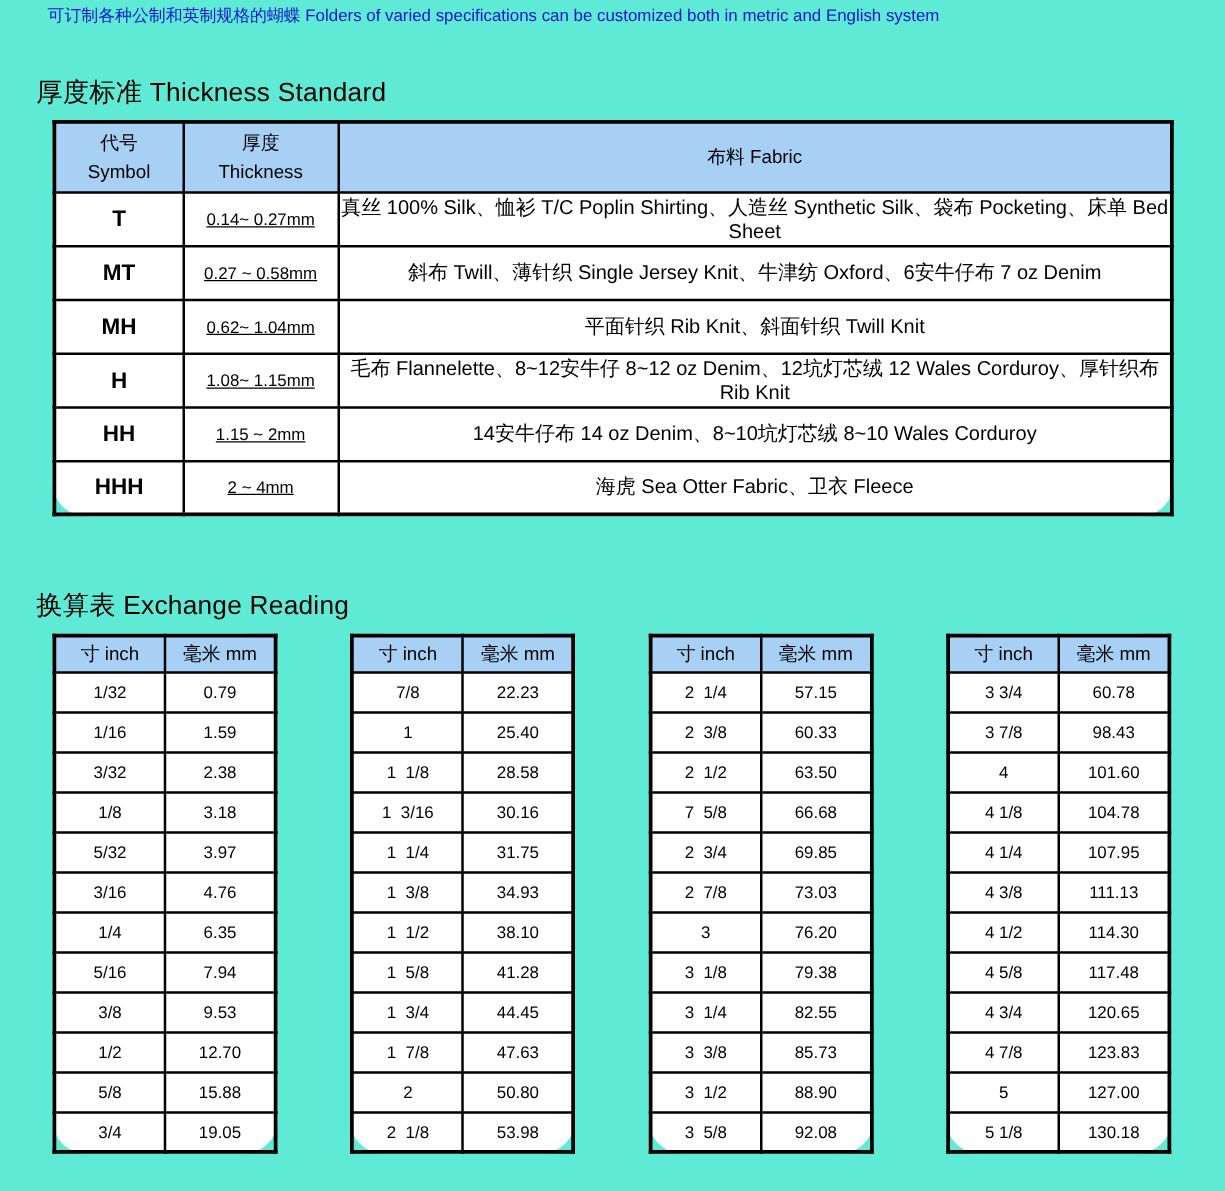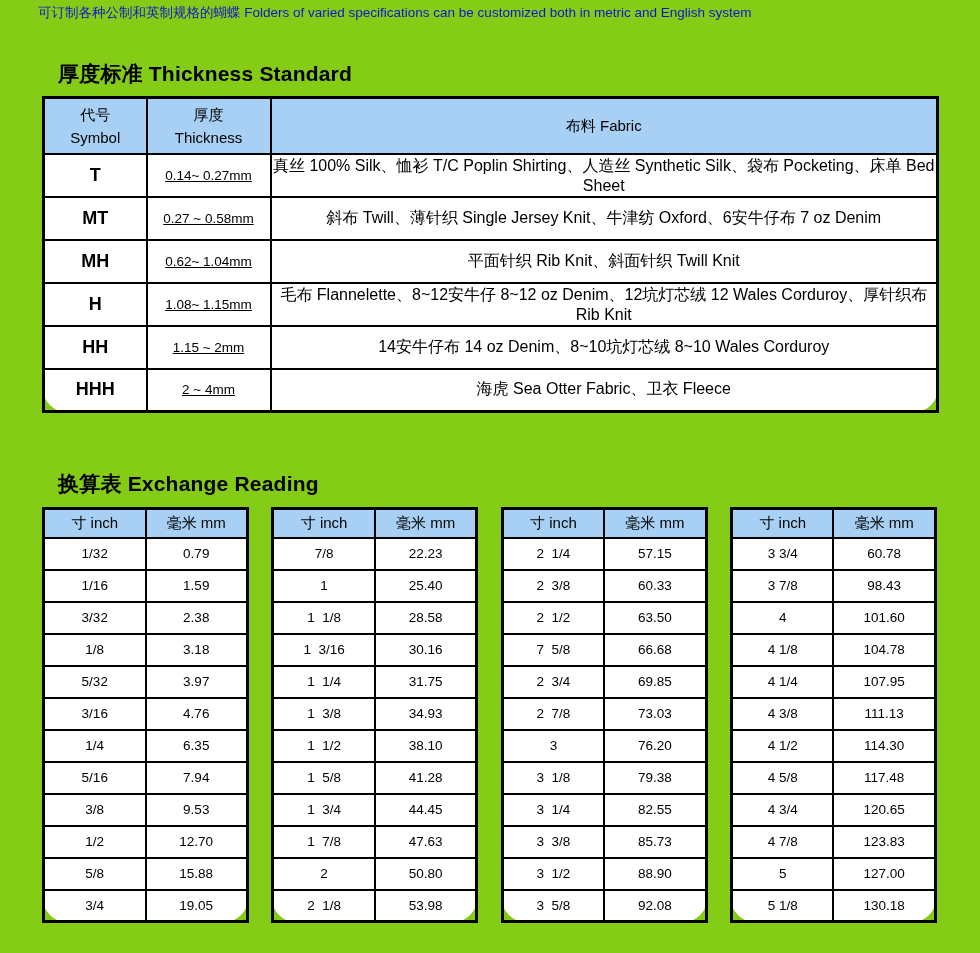--- a/index.html
+++ b/index.html
@@ -1,36 +1,36 @@
 <!DOCTYPE html>
 <html><head>
 <meta charset="utf-8">
 <style>
   * { margin: 0; padding: 0; box-sizing: border-box; }
   body { background: #ffffff; font-family: "Liberation Sans", sans-serif; }
   .page {
     position: relative;
     width: 980px;
     height: 953px;
-    background: #84cc16;
+    background: #5eead4;
     overflow: hidden;
   }
   .top-note {
     position: absolute;
     left: 38px;
     top: 4px;
     font-size: 13.5px;
     color: #1414CE;
     white-space: pre;
   }
   .section-title {
     position: absolute;
-    left: 58px;
+    left: 29px;
     font-size: 21px;
-    font-weight: bold;
+    font-weight: normal;
     color: #000;
     letter-spacing: 0.2px;
   }
   .title-thickness { top: 60px; }
   .title-exchange  { top: 470px; }
 
   table { border-collapse: collapse; background: #fff; border-radius: 27px; }
 
   
   .thickness-table {
@@ -63,21 +63,21 @@
   
   .exchange-wrap {
     position: absolute;
     left: 42px;
     top: 507px;
     width: 895px;
     display: flex;
     justify-content: space-between;
   }
   .ex-table {
-    width: 207px;
+    width: 180px;
     table-layout: fixed;
     border: 3px solid #000;
   }
   .ex-table th, .ex-table td {
     border: 2px solid #000;
     text-align: center;
     vertical-align: middle;
   }
   .ex-table th {
     height: 29px;

